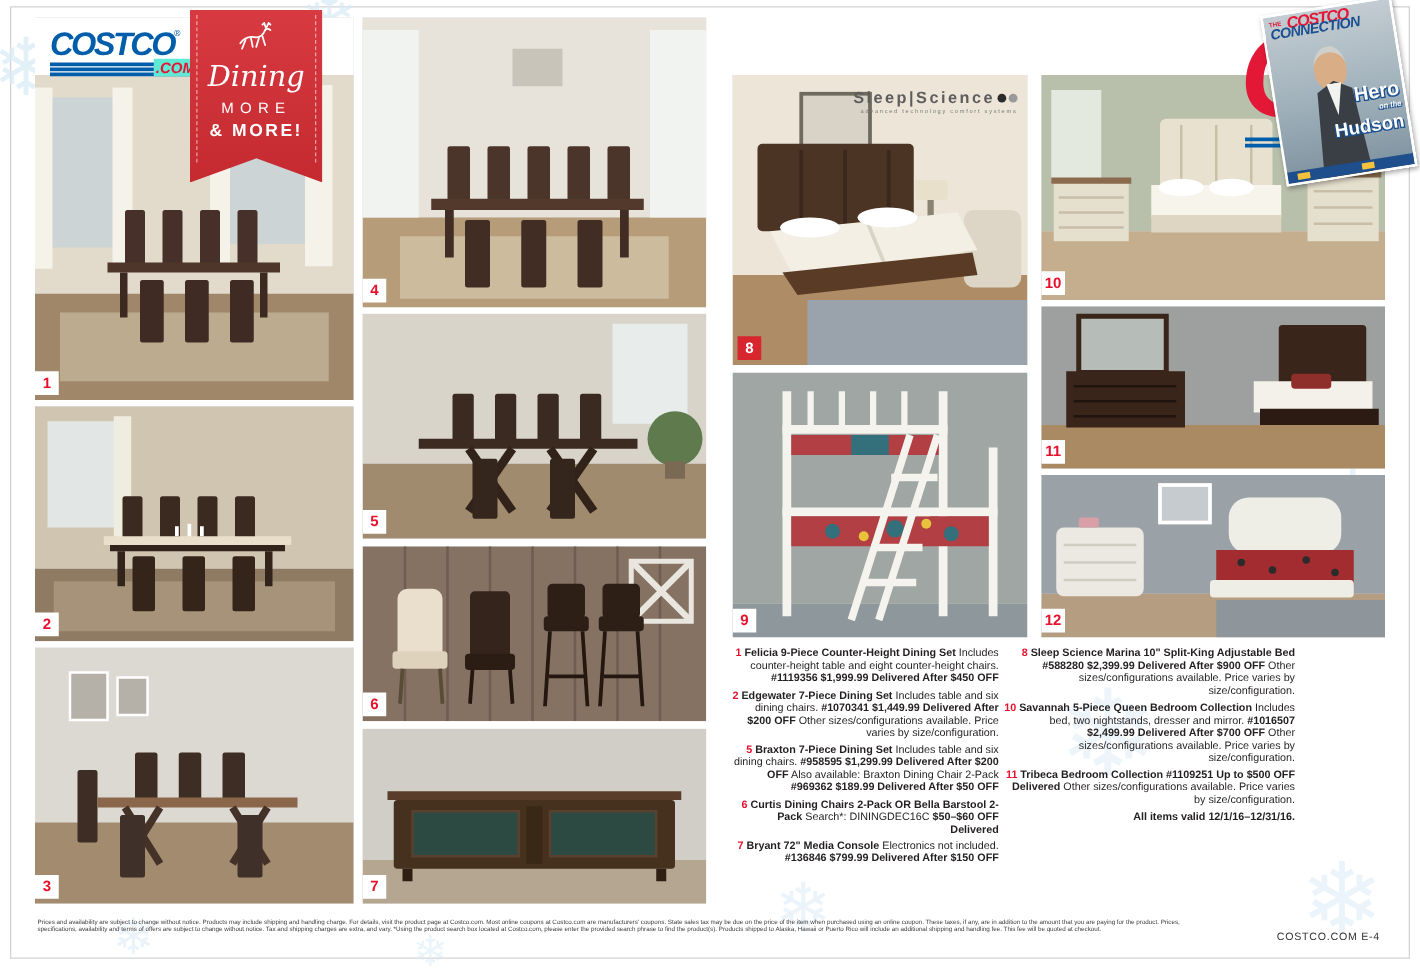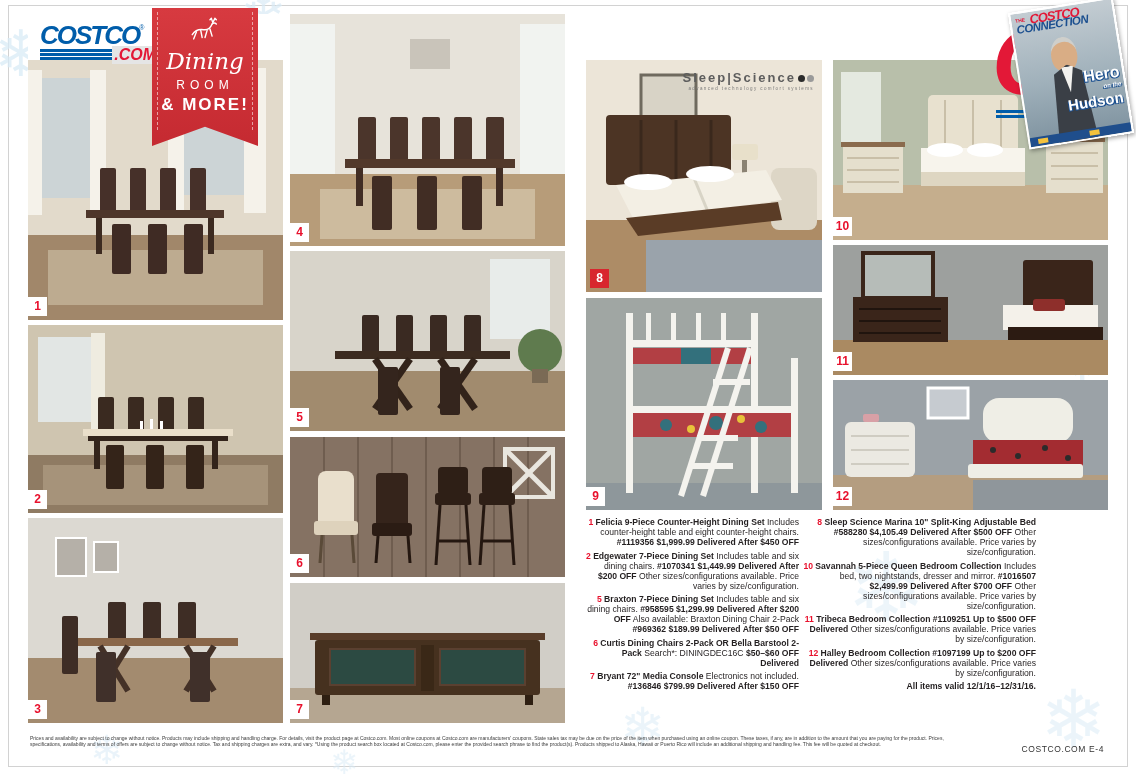--- a/index.html
+++ b/index.html
@@ -14,33 +14,33 @@
          font-weight:bold;font-size:12px;line-height:19px;text-align:center;z-index:3;}
   .badge.redbg{background:#d8262e;color:#fff;left:4px;}
   
   .p1head{position:absolute;left:0;top:0;width:100%;height:46px;background:#fff;z-index:2;}
   .logo{position:absolute;left:12px;top:10px;width:120px;}
   .logo-word{font-family:"Liberation Sans",sans-serif;font-weight:bold;font-style:italic;
              font-size:26px;color:#005daa;letter-spacing:-2px;line-height:22px;}
   .logo-reg{font-size:7px;color:#005daa;vertical-align:top;}
   .logo-stripes{position:relative;width:112px;margin-top:1px;}
   .logo-stripes i{display:block;height:2.6px;background:#005daa;margin-bottom:1.6px;}
-  .logo-com{position:absolute;right:-4px;top:-3px;background:#e5e5e5;padding-left:2px;
-            color:#e31837;font-weight:bold;font-style:italic;font-size:16px;}
+  .logo-com{position:absolute;right:-4px;top:-3px;background:#5eead4;padding-left:2px;
+            color:#e31837;font-weight:bold;font-style:italic;font-size:12px;}
   
   .ribbon{position:absolute;left:152px;top:8px;width:106px;height:138px;z-index:4;
           background:linear-gradient(#d73a40,#c52a31);
           clip-path:polygon(0 0,100% 0,100% 100%,50% 86%,0 100%);
           color:#fff;text-align:center;}
   .ribbon .stitch{position:absolute;left:5px;right:5px;top:4px;bottom:16px;
           border-left:1px dashed rgba(255,255,255,.55);border-right:1px dashed rgba(255,255,255,.55);}
   .deer{width:34px;height:26px;margin-top:8px;}
   .r1{font-family:"DejaVu Serif",serif;font-style:italic;font-size:23px;line-height:30px;margin-top:0px;}
   .r2{font-size:12px;letter-spacing:5px;margin-top:2px;}
-  .r3{font-size:17px;letter-spacing:2px;font-weight:bold;margin-top:3px;}
+  .r3{font-size:14px;letter-spacing:2px;font-weight:bold;margin-top:3px;}
   
   .ss{position:absolute;right:8px;top:10px;text-align:right;z-index:3;}
   .ss-top{font-size:13px;letter-spacing:2px;color:#5d5d5d;font-weight:bold;}
   .ss-dot{display:inline-block;width:7px;height:7px;border-radius:50%;margin-left:2px;}
   .d1{background:#2b2b2b;} .d2{background:#9a9a9a;}
   .ss-tag{font-size:4.5px;letter-spacing:1.4px;color:#7a7a7a;margin-top:1px;}
   
   .mag-behind{position:absolute;left:992px;top:14px;z-index:2;color:#e31837;
               font-weight:bold;font-style:italic;font-size:95px;line-height:95px;
               font-family:"Liberation Sans",sans-serif;}
@@ -138,21 +138,21 @@
     <div class="stitch"></div>
     <svg class="deer" viewBox="0 0 48 36">
       <g stroke="#fff" stroke-width="2" fill="none" stroke-linecap="round">
         <path d="M6 26 C10 20 16 18 22 19 C28 20 32 16 34 11"></path>
         <path d="M34 11 C36 9 38 9 40 11"></path>
         <path d="M12 22 L8 32 M18 20 L20 30 M27 20 L24 30 M31 18 L34 28"></path>
         <path d="M35 9 L33 3 M35 9 L38 3 M33 3 L31 5 M38 3 L40 5"></path>
       </g>
     </svg>
     <div class="r1">Dining</div>
-    <div class="r2">ROOM</div>
+    <div class="r2">MORE</div>
     <div class="r3">&amp; MORE!</div>
   </div>
 
   <div class="photo" style="left:28px;top:325px;width:255px;height:188px;">
     <svg viewBox="0 0 255 188" preserveAspectRatio="none">
       <rect width="255" height="130" fill="#cfc5b0"></rect>
       <rect y="130" width="255" height="58" fill="#8f7b63"></rect>
       <rect x="15" y="140" width="225" height="40" fill="#a6937a"></rect>
       <rect x="10" y="12" width="55" height="85" fill="#e2e6e4"></rect>
       <rect x="63" y="8" width="14" height="100" fill="#efece0"></rect>
@@ -499,22 +499,21 @@
   </div>
 
   <div class="pcol" id="col-left">
       <p><span class="inum">1 </span><span class="b">Felicia 9-Piece Counter-Height Dining Set</span><span>  Includes counter-height table and eight counter-height chairs. </span><span class="b">#1119356  $1,999.99 Delivered After $450 OFF</span></p>
       <p><span class="inum">2 </span><span class="b">Edgewater 7-Piece Dining Set</span><span>  Includes table and six dining chairs.  </span><span class="b">#1070341  $1,449.99 Delivered After $200 OFF</span><span>  Other sizes/configurations available. Price varies by size/configuration.</span></p>
       <p><span class="inum">5 </span><span class="b">Braxton 7-Piece Dining Set</span><span>  Includes table and six dining chairs.  </span><span class="b">#958595  $1,299.99 Delivered After $200 OFF</span><span>  Also available: Braxton Dining Chair 2-Pack  </span><span class="b">#969362  $189.99 Delivered After $50 OFF</span></p>
       <p><span class="inum">6 </span><span class="b">Curtis Dining Chairs 2-Pack OR Bella Barstool 2-Pack</span><span>  Search*: DININGDEC16C  </span><span class="b">$50–$60 OFF Delivered</span></p>
       <p><span class="inum">7 </span><span class="b">Bryant 72" Media Console</span><span>  Electronics not included. </span><span class="b">#136846  $799.99 Delivered After $150 OFF</span></p>
     </div>
   <div class="pcol" id="col-right">
-      <p><span class="inum">8 </span><span class="b">Sleep Science Marina 10" Split-King Adjustable Bed</span><span> </span><span class="b">#588280  $4,105.49 Delivered After $500 OFF</span><span>  Other sizes/configurations available. Price varies by size/configuration.</span></p>
+      <p><span class="inum">8 </span><span class="b">Sleep Science Marina 10" Split-King Adjustable Bed</span><span> </span><span class="b">#588280  $2,399.99 Delivered After $900 OFF</span><span>  Other sizes/configurations available. Price varies by size/configuration.</span></p>
       <p><span class="inum">10 </span><span class="b">Savannah 5-Piece Queen Bedroom Collection</span><span>  Includes bed, two nightstands, dresser and mirror.  </span><span class="b">#1016507  $2,499.99 Delivered After $700 OFF</span><span>  Other sizes/configurations available. Price varies by size/configuration.</span></p>
       <p><span class="inum">11 </span><span class="b">Tribeca Bedroom Collection</span><span>  </span><span class="b">#1109251  Up to $500 OFF Delivered</span><span>  Other sizes/configurations available. Price varies by size/configuration.</span></p>
-      <p><span class="inum">12 </span><span class="b">Halley Bedroom Collection</span><span>  </span><span class="b">#1097199  Up to $200 OFF Delivered</span><span>  Other sizes/configurations available. Price varies by size/configuration.</span></p>
       <p class="valid">All items valid 12/1/16–12/31/16.</p>
     </div>
 
   <div class="disclaimer">Prices and availability are subject to change without notice. Products may include shipping and handling charge. For details, visit the product page at Costco.com. Most online coupons at Costco.com are manufacturers' coupons. State sales tax may be due on the price of the item when purchased using an online coupon. These taxes, if any, are in addition to the amount that you are paying for the product. Prices, specifications, availability and terms of offers are subject to change without notice. Tax and shipping charges are extra, and vary. *Using the product search box located at Costco.com, please enter the provided search phrase to find the product(s). Products shipped to Alaska, Hawaii or Puerto Rico will include an additional shipping and handling fee. This fee will be quoted at checkout.</div>
   <div class="page-ref">COSTCO.COM E-4</div>
 </div>
 
 </body></html>

